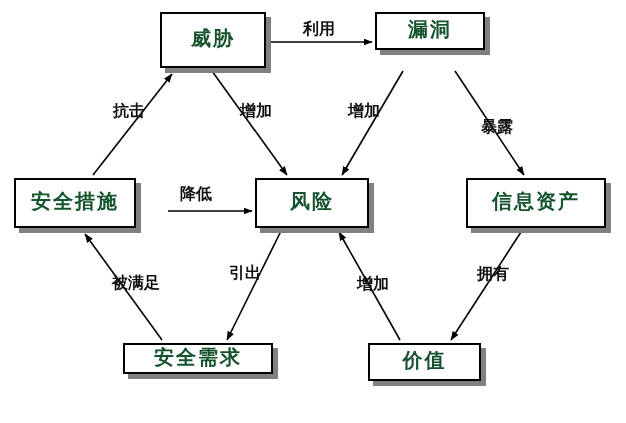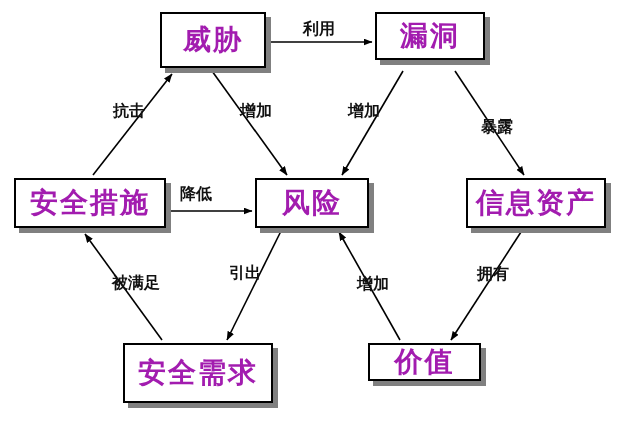--- a/index.html
+++ b/index.html
@@ -27,27 +27,27 @@
     box-sizing: border-box;
     background: #ffffff;
     border: 2px solid #000000;
     display: flex;
     align-items: center;
     justify-content: center;
     box-shadow: 5px 5px 0 0 #808080;
     z-index: 3;
   }
   .node-label {
-    font-size: 28px;
+    font-size: 20px;
     font-weight: 700;
-    color: #a21caf;
+    color: #14532d;
     letter-spacing: 2px;
     line-height: 1;
     white-space: nowrap;
-    font-family: Liberation Serif, serif;
+    font-family: Liberation Mono, monospace;
   }
   .edge-label {
     position: absolute;
     font-size: 16px;
     font-weight: 700;
     color: #111111;
     background: transparent;
     white-space: nowrap;
     letter-spacing: 0px;
     line-height: 1;
@@ -85,37 +85,37 @@
 
     <line x1="400" y1="340" x2="339" y2="232" stroke="#000000" stroke-width="1.6" marker-end="url(#arrowhead)"></line>
 
     <line x1="521" y1="232" x2="451" y2="340" stroke="#000000" stroke-width="1.6" marker-end="url(#arrowhead)"></line>
   </svg>
 
   <div class="node" style="left:160px; top:12px; width:106px; height:56px;">
     <span class="node-label">威胁</span>
   </div>
 
-  <div class="node" style="left:375px; top:12px; width:110px; height:48px;">
+  <div class="node" style="left:375px; top:12px; width:110px; height:38px;">
     <span class="node-label">漏洞</span>
   </div>
 
-  <div class="node" style="left:14px; top:178px; width:152px; height:50px;">
+  <div class="node" style="left:14px; top:178px; width:122px; height:50px;">
     <span class="node-label">安全措施</span>
   </div>
 
   <div class="node" style="left:466px; top:178px; width:140px; height:50px;">
     <span class="node-label">信息资产</span>
   </div>
 
   <div class="node" style="left:255px; top:178px; width:114px; height:50px;">
     <span class="node-label">风险</span>
   </div>
 
-  <div class="node" style="left:123px; top:343px; width:150px; height:60px;">
+  <div class="node" style="left:123px; top:343px; width:150px; height:31px;">
     <span class="node-label">安全需求</span>
   </div>
 
   <div class="node" style="left:368px; top:343px; width:113px; height:38px;">
     <span class="node-label">价值</span>
   </div>
 
   <div class="edge-label" style="left:303px; top:21px;">利用</div>
 
   <div class="edge-label" style="left:113px; top:103px;">抗击</div>

